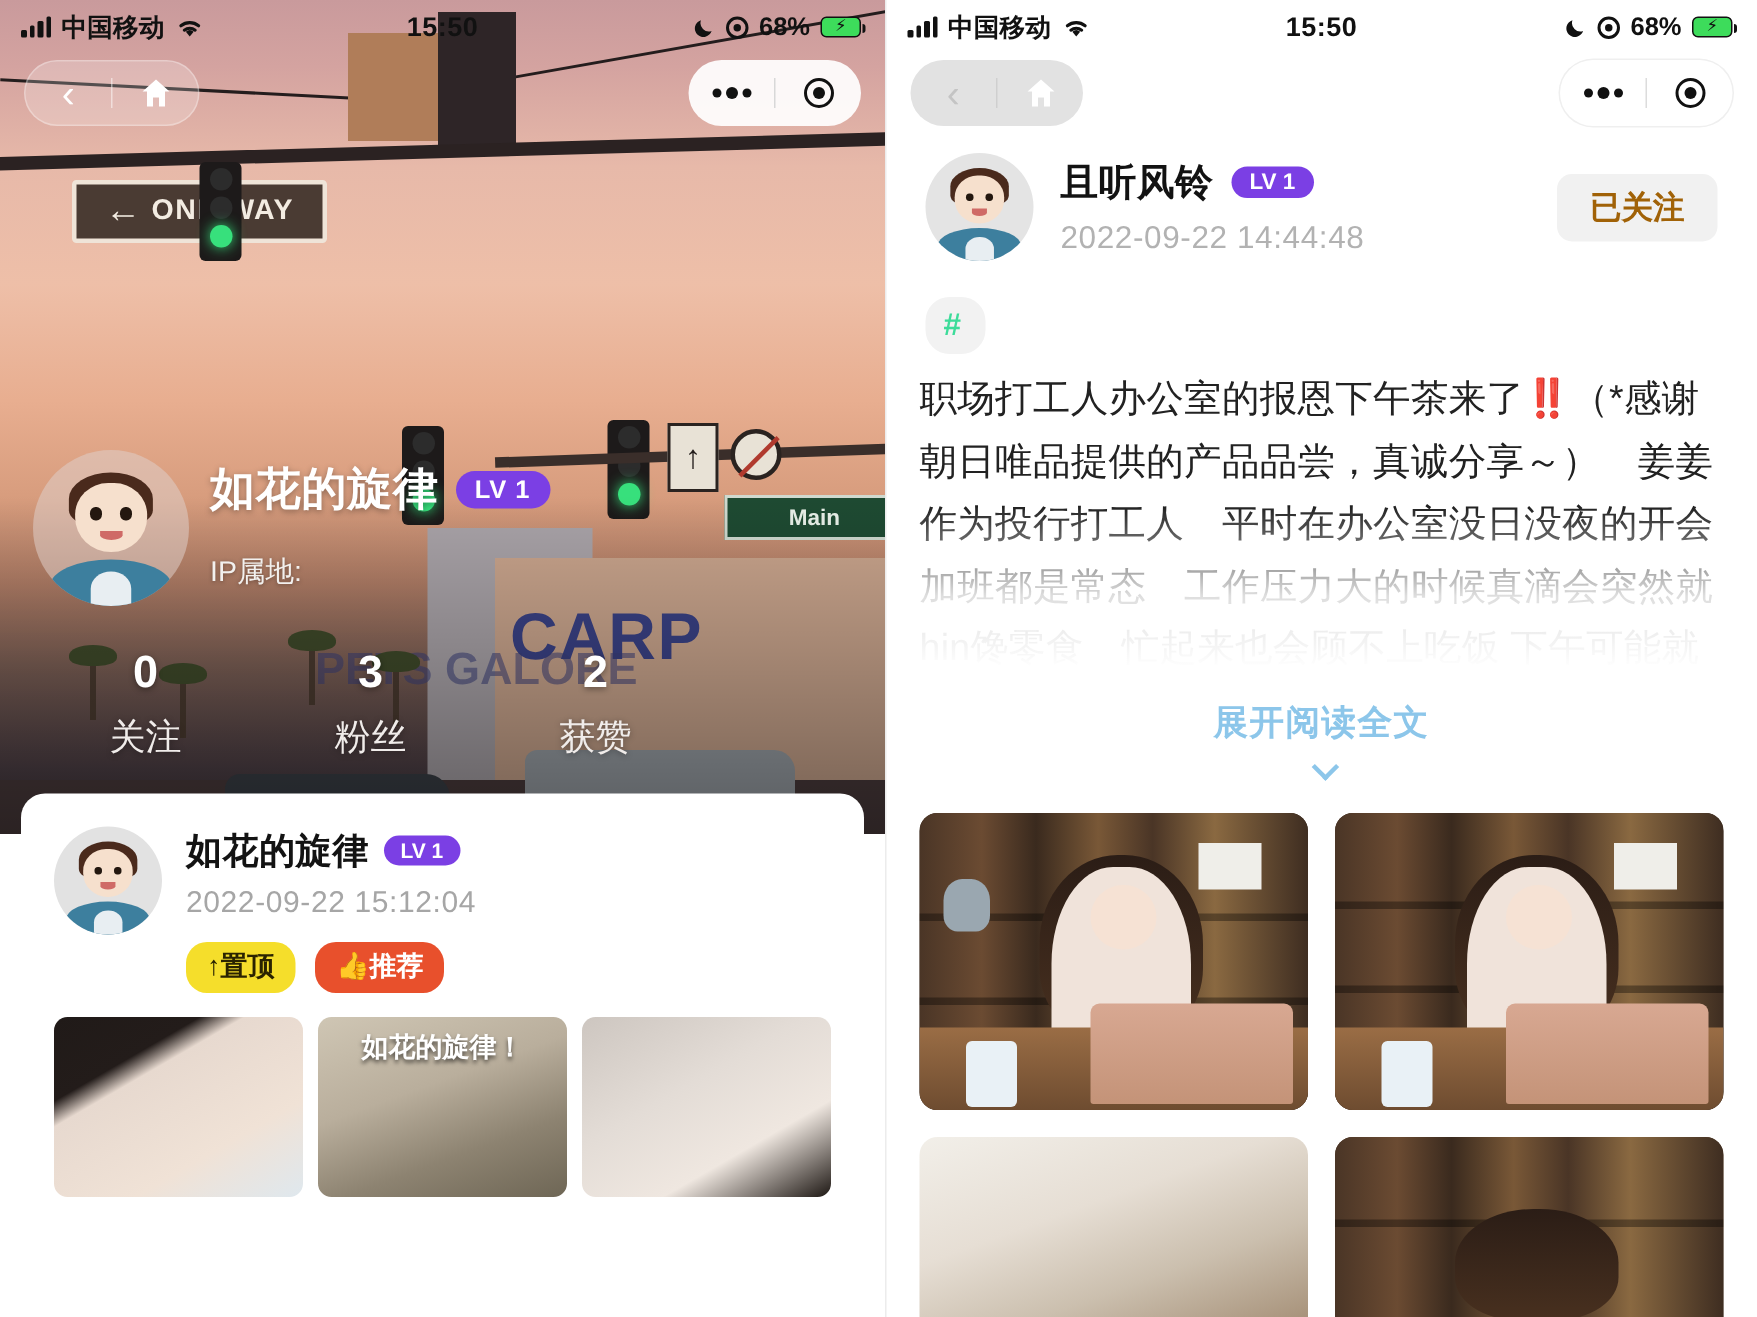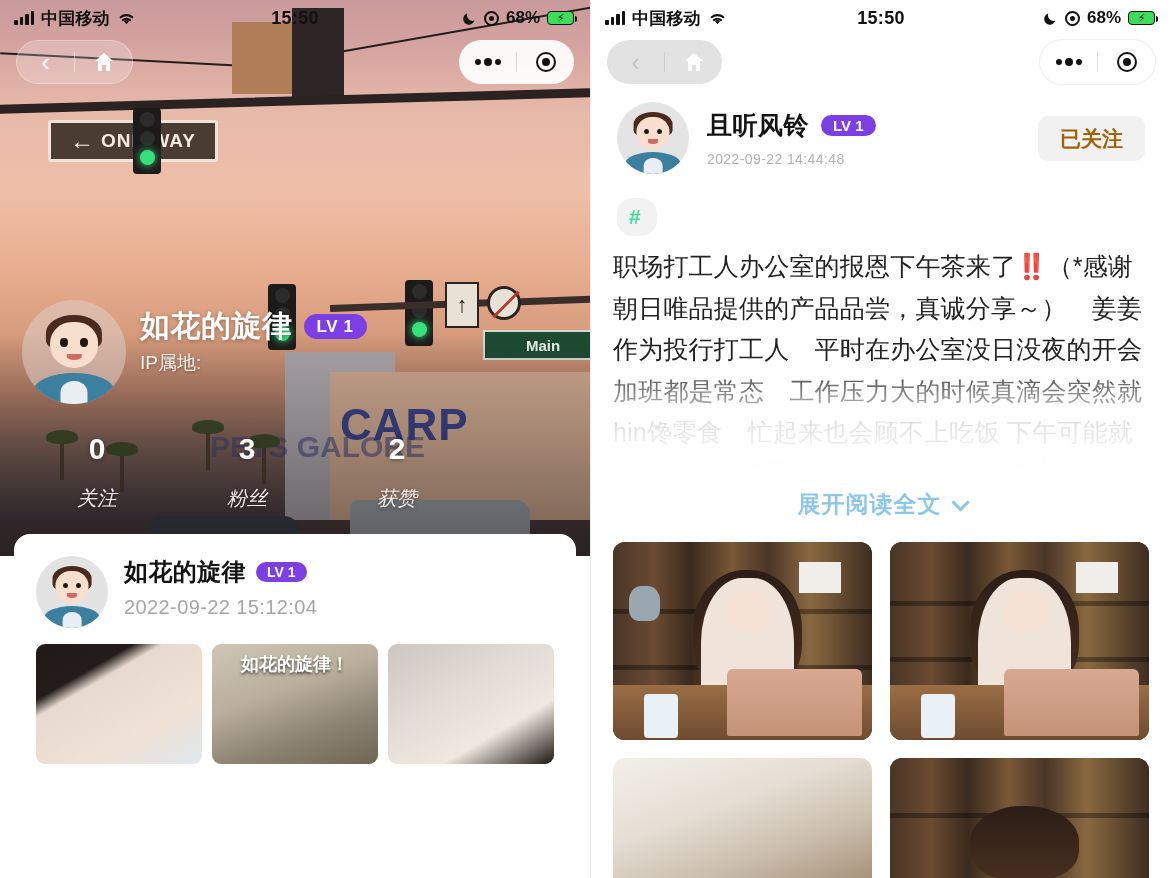--- a/index.html
+++ b/index.html
@@ -142,27 +142,27 @@
   .av-body { position:absolute; left:50%; transform:translateX(-50%); bottom:-4%; width:78%; height:34%; background:#3d7f9e; border-radius:50% 50% 0 0; }
   .av-collar { position:absolute; left:50%; transform:translateX(-50%); bottom:0; width:26%; height:22%; background:#e8eef2; border-radius:50% 50% 0 0; }
 
   .prof-meta { margin-left: 14px; padding-top: 6px; }
   .name-row { display:flex; align-items:center; gap:11px; }
   .uname { font-size: 30px; font-weight: 800; color: #fff; text-shadow: 0 1px 4px rgba(0,0,0,.35); letter-spacing: .5px; }
   .lv {
     background:#7b3fe4; color:#fff; font-size:17px; font-weight:800;
     padding:4px 13px; border-radius:14px; letter-spacing:.6px; line-height:1;
   }
-  .ip { margin-top: 3px; font-size: 19px; color: #f2f0ee; text-shadow: 0 1px 3px rgba(0,0,0,.35); }
+  .ip { margin-top: 21px; font-size: 19px; color: #f2f0ee; text-shadow: 0 1px 3px rgba(0,0,0,.35); }
   .bio { margin-top: 18px; font-size: 22px; color: #fff; font-weight: 600; text-shadow: 0 1px 4px rgba(0,0,0,.4); letter-spacing:.4px; }
 
   .stats { display: flex; align-items: flex-end; margin-top: 28px; position: relative; }
   .stat { width: 150px; text-align: center; }
   .stat .n { font-size: 30px; font-weight: 700; color: #fff; text-shadow: 0 1px 4px rgba(0,0,0,.4); }
-  .stat .l { font-size: 20px; color: #f0ecea; margin-top: 19px; text-shadow: 0 1px 4px rgba(0,0,0,.4); font-style: italic; }
+  .stat .l { font-size: 24px; color: #f0ecea; margin-top: 9px; text-shadow: 0 1px 4px rgba(0,0,0,.4); }
   .follow-btn {
     position:absolute; right: 4px; bottom: 6px;
     background:#fdec3d; color:#1a1a1a; font-size:22px; font-weight:800;
     padding:11px 26px; border-radius:24px; letter-spacing:1px; line-height:1;
     white-space:nowrap;
   }
 
   .feedcard {
     position: relative; z-index: 12;
     margin: 22px 14px 0 14px;
@@ -194,37 +194,37 @@
     width: 581px; height: 878px; flex: none; background:#fff; position:relative;
     display:flex; flex-direction:column; overflow:hidden;
     border-left: 1px solid #ececec;
   }
   .r-user { display:flex; align-items:center; padding: 14px 26px 10px 26px; }
   .r-av { width:72px; height:72px; border-radius:50%; background:#e4e4e4; position:relative; overflow:hidden; flex:none; }
   .r-meta { margin-left:18px; }
   .r-name-row { display:flex; align-items:center; gap:12px; }
   .r-name { font-size:25px; font-weight:800; color:#121212; letter-spacing:.5px; }
   .r-lv { background:#7b3fe4; color:#fff; font-size:15px; font-weight:800; padding:3px 12px; border-radius:12px; line-height:1; }
-  .r-time { margin-top:9px; font-size:14px; color:#b2b2b2; letter-spacing:.4px; }
+  .r-time { margin-top:9px; font-size:21px; color:#b2b2b2; letter-spacing:.4px; }
   .r-follow {
     margin-left:auto; background:#f1f1f1; color:#a16207; font-size:21px; font-weight:700;
     padding:12px 22px; border-radius:10px; line-height:1; white-space:nowrap;text-align:center;
   }
   .r-tag {
     display:inline-flex; align-items:center; gap:8px; margin: 14px 26px 0 26px;
     background:#f2f2f2; border-radius:16px; padding:7px 16px 7px 12px;
     font-size:21px; font-weight:700; color:#1b1b1b; align-self:flex-start;
   }
   .hash { color:#3ddc9a; font-size:21px; font-weight:800; }
   .r-body-wrap { position:relative; margin: 10px 22px 0 22px; height: 224px; overflow:hidden; }
   .r-body { font-size:25px; line-height:1.66; color:#222; letter-spacing:.2px; }
   .em-red { color:#e03131; font-weight:800; }
   .em-warn { color:#f0b429; }
   .r-fade { position:absolute; left:0; right:0; bottom:0; height:108px; background:linear-gradient(180deg, rgba(255,255,255,0) 0%, rgba(255,255,255,.85) 55%, #fff 100%); pointer-events:none; }
-  .r-expand { text-align:center; margin-top: 20px; color:#8cc6ea; font-size:23px; font-weight:700; letter-spacing:1px; display:flex; align-items:center; justify-content:center; gap:10px; }
+  .r-expand { text-align:center; margin-top: 20px; color:#8cc6ea; font-size:23px; font-weight:700; letter-spacing:1px; display:flex; align-items:center; justify-content:center; gap:10px;flex-direction:column; }
   .chev { display:inline-block; width:13px; height:13px; border-right:3px solid #8cc6ea; border-bottom:3px solid #8cc6ea; transform:rotate(45deg) translateY(-3px); }
   .r-grid { margin: 22px 22px 0 22px; display:grid; grid-template-columns:1fr 1fr; gap:18px; }
   .r-photo { height:198px; border-radius:12px; overflow:hidden; position:relative; background:#3a2a1e; }
   .ph-shelf { position:absolute; inset:0; background:
       linear-gradient(90deg,#4a3526 0%, #6b4b32 16%, #3a2a1e 30%, #795837 46%, #4a3526 60%, #8a6941 76%, #3e2d21 100%); }
   .ph-rowline { position:absolute; left:0; right:0; height:5px; background:rgba(0,0,0,.35); }
   .ph-desk { position:absolute; left:0; right:0; bottom:0; height:28%; background:linear-gradient(180deg,#9a6d45,#6e4c30); }
   .ph-lap { position:absolute; right:4%; bottom:2%; width:52%; height:34%; background:linear-gradient(180deg,#d8a892,#c49378); border-radius:6px 6px 2px 2px; }
   .ph-person { position:absolute; left:34%; top:18%; width:36%; height:74%; background:#f0e3da; border-radius:44% 44% 18% 18%; }
   .ph-hair { position:absolute; left:31%; top:14%; width:42%; height:62%; background:linear-gradient(180deg,#2b1d16,#48301f); border-radius:48% 48% 38% 38%; }
@@ -388,20 +388,24 @@
           <span class="av-mouth"></span>
             <span class="av-body"></span>
             <span class="av-collar"></span>
         </div>
         <div>
           <div class="fc-name-row">
             <span class="fc-name">如花的旋律</span>
             <span class="fc-lv">LV 1</span>
           </div>
           <div class="fc-time">2022-09-22 15:12:04</div>
+          <div class="chips">
+            <span class="chip chip-pin">↑置顶</span>
+            <span class="chip chip-rec">👍推荐</span>
+          </div>
         </div>
       </div>
       <div class="thumbs">
         <div class="thumb th1"></div>
         <div class="thumb th2">
           <span class="th-overlay">如花的旋律！</span>
 
         </div>
         <div class="thumb th3"></div>
       </div>

